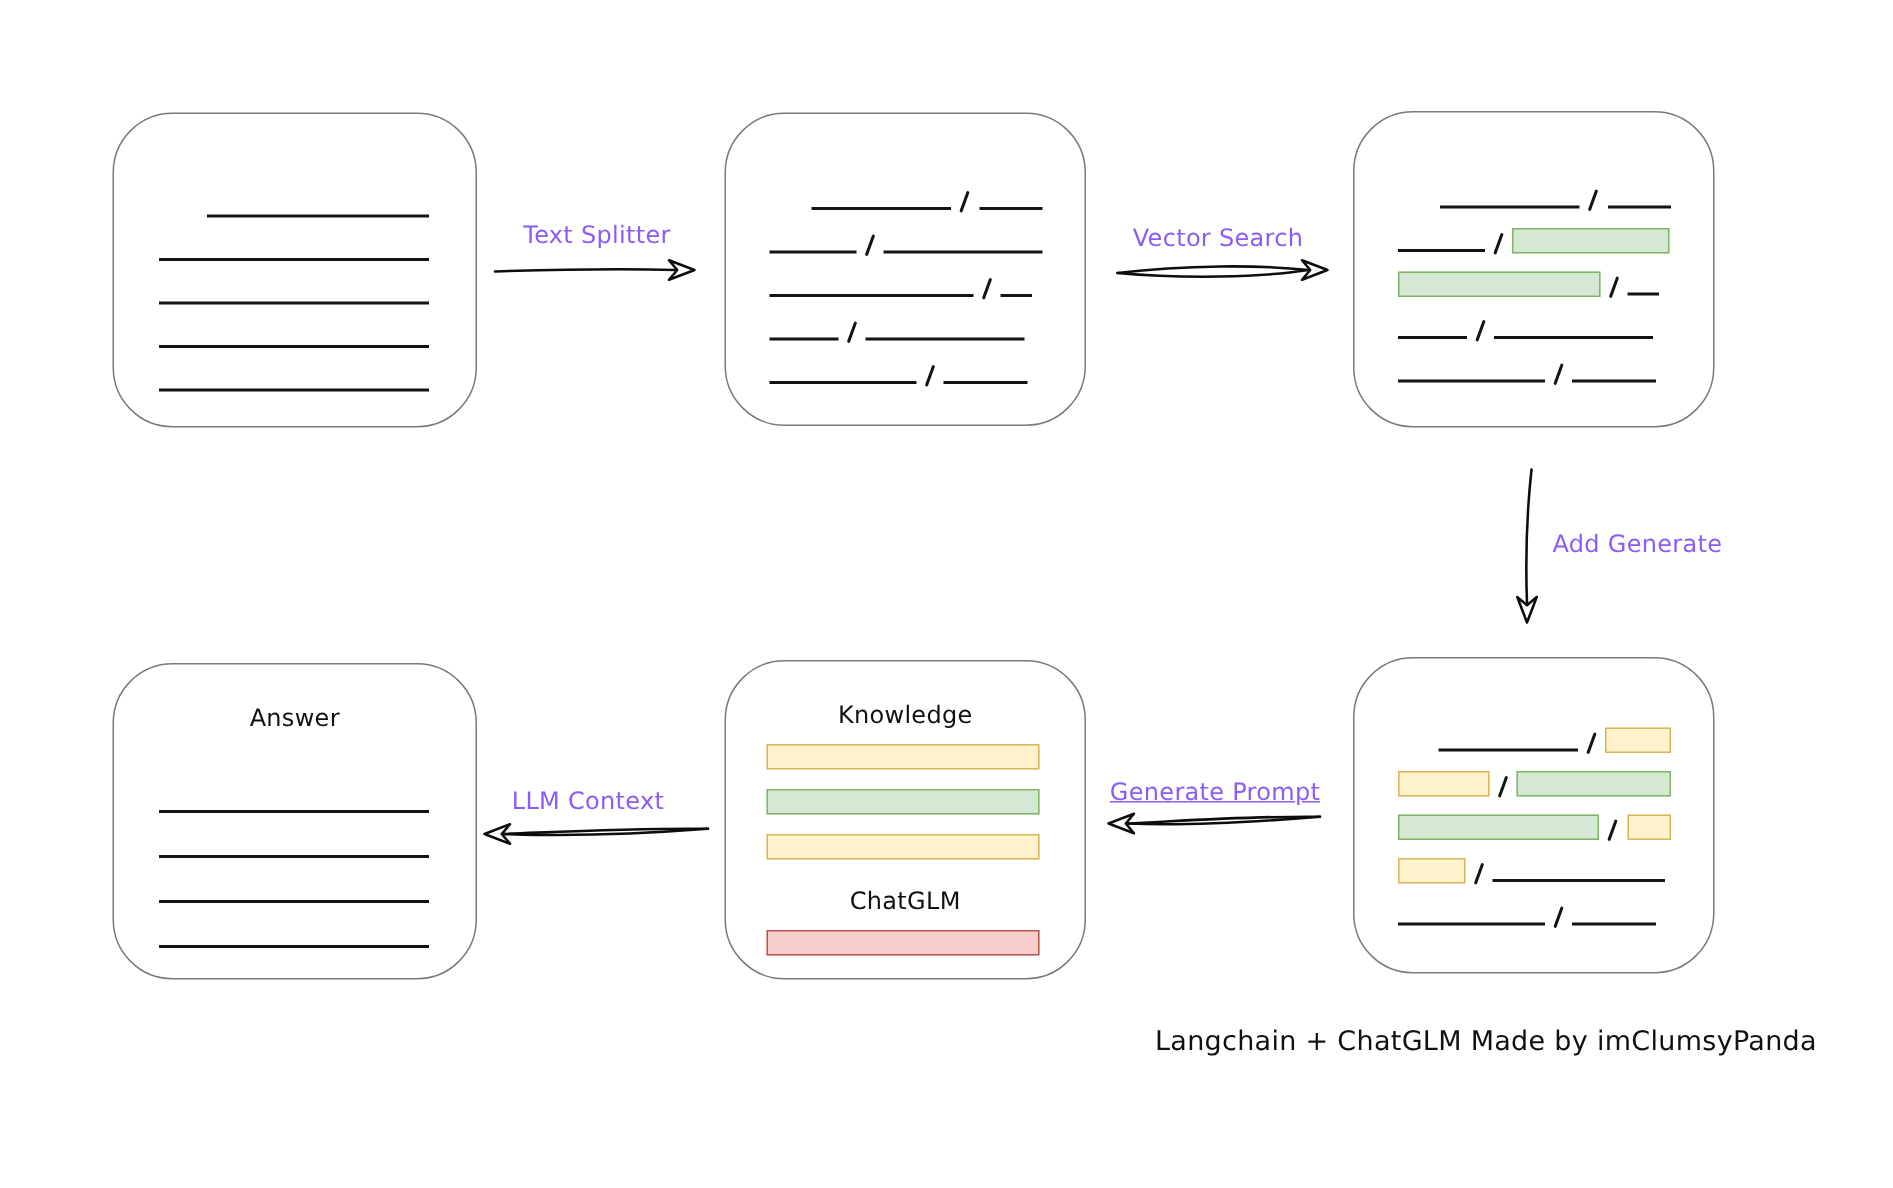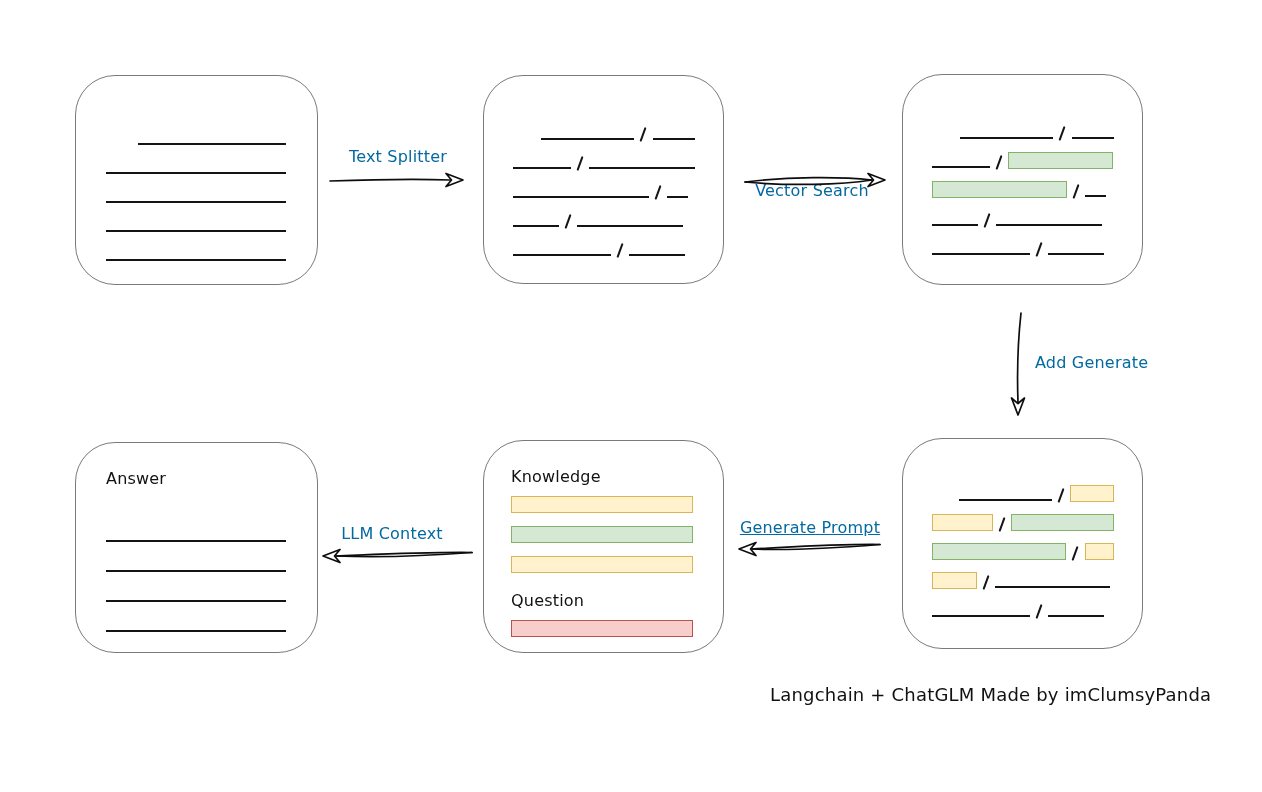--- a/index.html
+++ b/index.html
@@ -5,20 +5,21 @@
   html,body{margin:0;padding:0;}
   body{
     width:1262px;height:792px;position:relative;background:#ffffff;
     font-family:"DejaVu Sans","Liberation Sans",sans-serif;color:#1a1a1a;
     overflow:hidden;
   }
   .box{
     position:absolute;background:#ffffff;
     border:1.6px solid #7a7a7a;border-radius:40px;
     box-sizing:border-box;
+    text-align:center;
   }
   
   .rows-box{padding:36px 28px 0 29px;display:flex;flex-direction:column;}
   .seg-row{display:flex;align-items:flex-end;height:29px;}
   .seg-gap{height:1px;}
   .seg-line{height:0;border-bottom:2px solid #141414;margin-bottom:1px;}
   .seg-slash{
     width:2.2px;height:15px;background:#141414;
     transform:rotate(20deg);margin:0 8px -1px 8px;border-radius:1px;
   }
@@ -34,21 +35,21 @@
   
   .prompt-box{padding:26px 27px 0 27px;display:flex;flex-direction:column;}
   .prompt-box .box-heading{margin-bottom:10px;}
   .bar{width:180px;height:15px;border-width:1.6px;border-style:solid;margin-bottom:13px;}
   
   .answer-box{padding:26px 30px 0 30px;}
   .answer-box .box-heading{margin-bottom:24px;}
   .answer-box .doc-line-row{height:30px;}
   
   .arrow-label{
-    position:absolute;font-size:16px;letter-spacing:.2px;color:#0369a1;
+    position:absolute;font-size:16px;letter-spacing:.2px;color:#8b5cf6;
     text-align:center;white-space:nowrap;
   }
   .caption{
     position:absolute;left:770px;top:684px;width:430px;text-align:center;
     font-size:18px;color:#111;letter-spacing:.2px;white-space:nowrap;
   }
   svg.arrow-layer{position:absolute;left:0;top:0;pointer-events:none;}
 </style>
 </head>
 <body style="--green-fill: #d5e8d4; --green-border: #82b366; --yellow-fill: #fff2cc; --yellow-border: #d6b656; --red-fill: #f8cecc; --red-border: #b85450;">
@@ -159,21 +160,21 @@
     </div>
   </div>
 
 <div class="box prompt-box" style="left:483px;top:440px;width:241px;height:213px;">
   <div class="box-heading">Knowledge</div>
   <div>
       <div class="bar chunk-yellow"></div>
       <div class="bar chunk-green"></div>
       <div class="bar chunk-yellow"></div>
     </div>
-  <div class="box-heading" style="margin-top:5px;">Question</div>
+  <div class="box-heading" style="margin-top:5px;">ChatGLM</div>
   <div class="bar chunk-red"></div>
 </div>
 
 <div class="box lines-box answer-box" style="left:75px;top:442px;width:243px;height:211px;">
   <div class="box-heading">Answer</div>
 <div class="doc-line-row">
       <div class="doc-line" style="width: 180px;"></div>
     </div>
     <div class="doc-line-row">
       <div class="doc-line" style="width: 180px;"></div>
@@ -181,21 +182,21 @@
     <div class="doc-line-row">
       <div class="doc-line" style="width: 180px;"></div>
     </div>
     <div class="doc-line-row">
       <div class="doc-line" style="width: 180px;"></div>
     </div>
   </div>
 
 <div class="arrow-label" style="left:333px;top:147px;width:130px;">Text Splitter</div>
 
-<div class="arrow-label" style="left:742px;top:149px;width:140px;margin-top:32px;">Vector Search</div>
+<div class="arrow-label" style="left:742px;top:149px;width:140px;">Vector Search</div>
 
 <div class="arrow-label" style="left:1035px;top:353px;text-align:left;">Add Generate</div>
 
 <div class="arrow-label" style="left:736px;top:518px;width:148px;text-decoration:underline;">Generate Prompt</div>
 
 <div class="arrow-label" style="left:330px;top:524px;width:124px;">LLM Context</div>
 
 <div class="caption">Langchain + ChatGLM Made by imClumsyPanda</div>
 
 <svg class="arrow-layer" width="1262" height="792" viewBox="0 0 1262 792">

